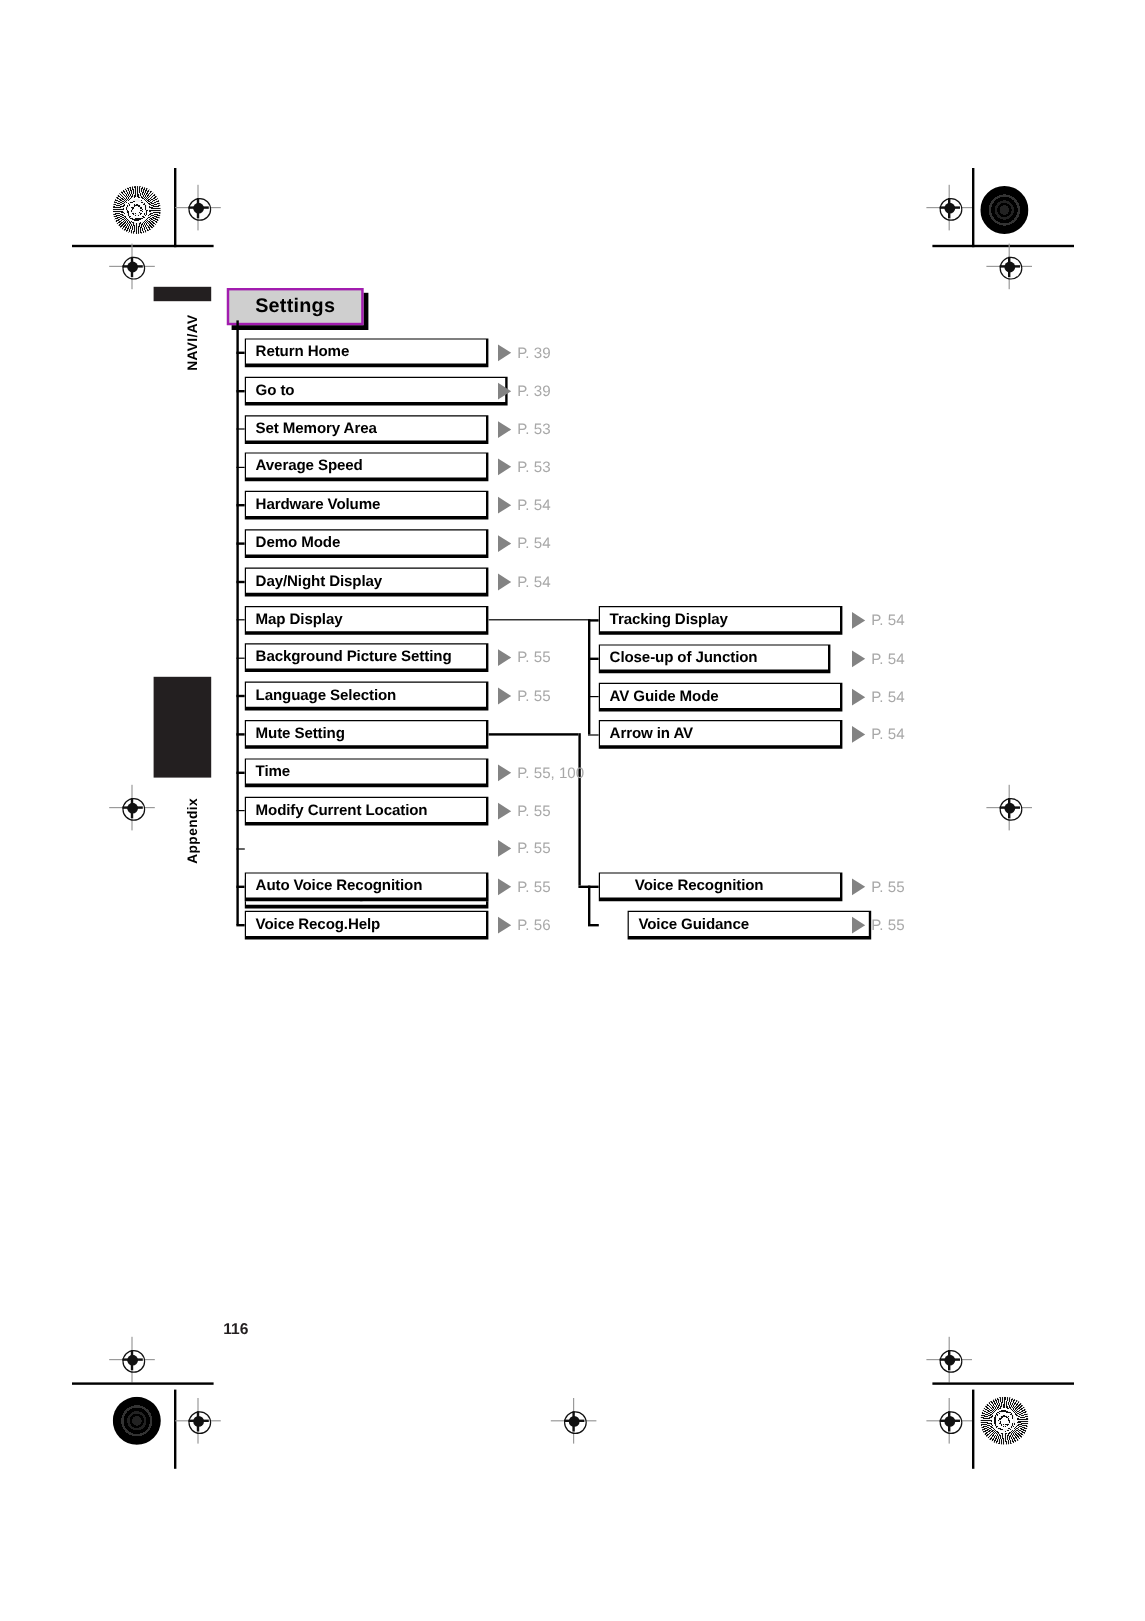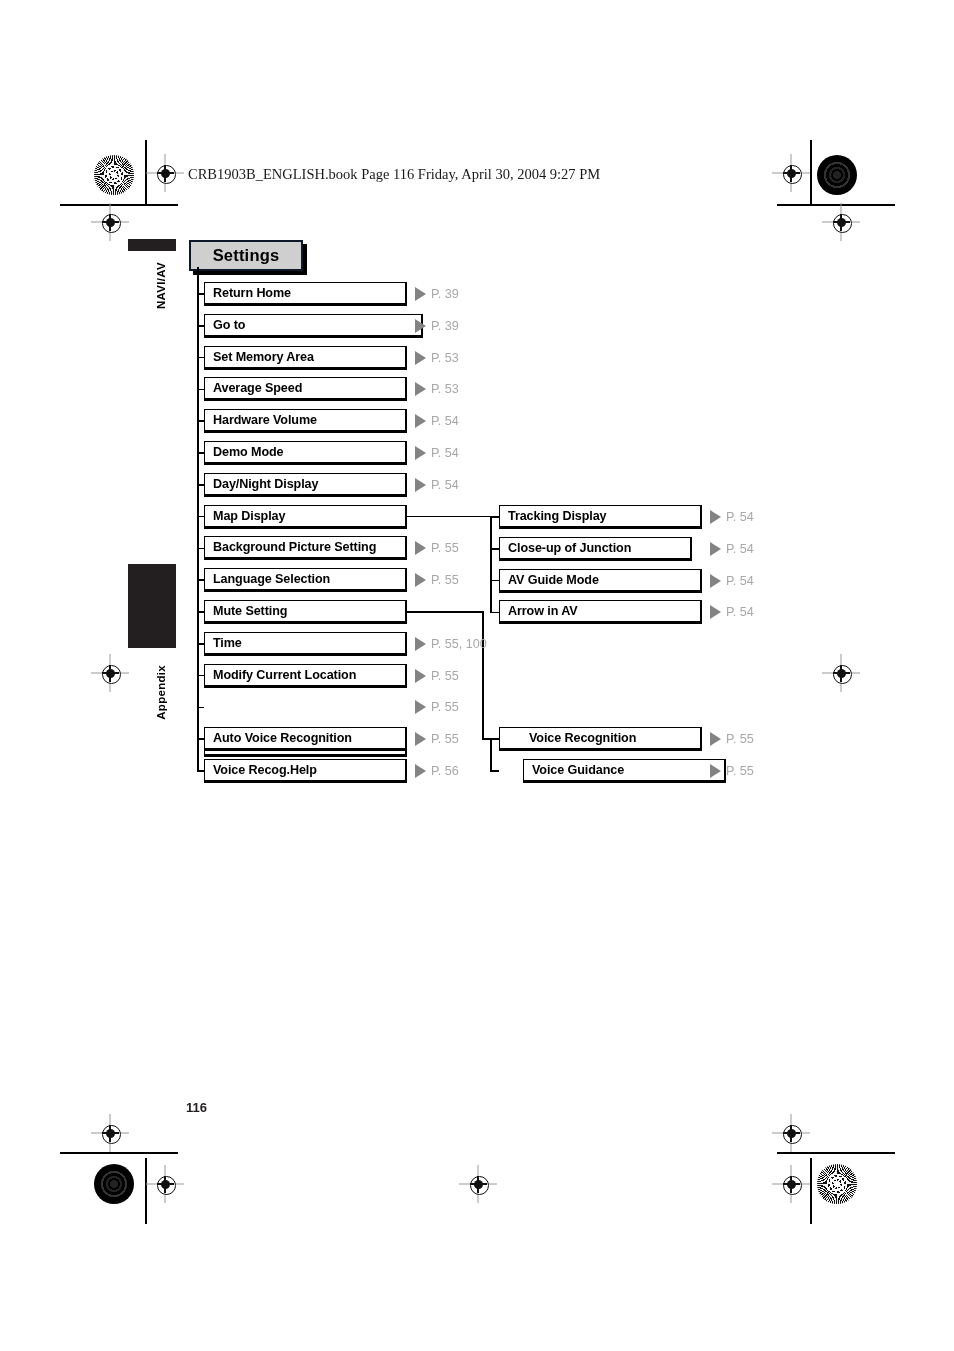--- a/index.html
+++ b/index.html
@@ -33,21 +33,21 @@
 
   
   .bookhdr{position:absolute;font-family:"Liberation Serif", serif;font-size:14.5px;color:#1a1a1a;white-space:nowrap;}
 
   
   .tabmark{position:absolute;background:#231f20;}
   .tablabel{position:absolute;font-size:11.5px;font-weight:bold;color:#000;
     writing-mode:vertical-rl;transform:rotate(180deg);letter-spacing:.3px;white-space:nowrap;}
 
   
-  .titlebox{position:absolute;background:#cfcfcf;border:2px solid #0f172a;
+  .titlebox{position:absolute;background:#cfcfcf;border:2px solid #a21caf;
     box-shadow:4px 4px 0 #000;display:flex;align-items:center;justify-content:center;}
   .titlebox span{font-size:16.5px;font-weight:bold;color:#000;letter-spacing:.2px;}
 
   
   .node{position:absolute;background:#fff;
     border-top:1.6px solid #000;border-left:1.6px solid #000;
     border-right:2.6px solid #000;border-bottom:3.4px solid #000;
     display:flex;align-items:center;box-sizing:border-box;}
   .node span{font-size:12.6px;font-weight:bold;color:#000;padding-left:8px;letter-spacing:-.1px;white-space:nowrap;}
 
@@ -169,21 +169,20 @@
     <div class="reg-cross" style="left:772px;top:1165px;">
       <div class="h"></div>
         <div class="v"></div>
         <div class="ring"></div>
       <div class="dh"></div>
         <div class="dv"></div>
         <div class="dot"></div>
     </div>
   </div>
 
-  <div class="bookhdr" style="left:188px;top:166px;">CRB1903B_ENGLISH.book  Page 116  Friday, April 30, 2004  9:27 PM</div>
 
   <div class="tabmark" style="left:128px;top:239px;width:48px;height:12px;"></div>
   <div class="tablabel" style="left:155px;top:262px;">NAVI/AV</div>
 
   <div class="tabmark" style="left:128px;top:564px;width:48px;height:84px;"></div>
   <div class="tablabel" style="left:155px;top:665px;">Appendix</div>
 
   <div class="titlebox" style="left:189px;top:240px;width:110px;height:27px;">
     <span>Settings</span>
   </div>

